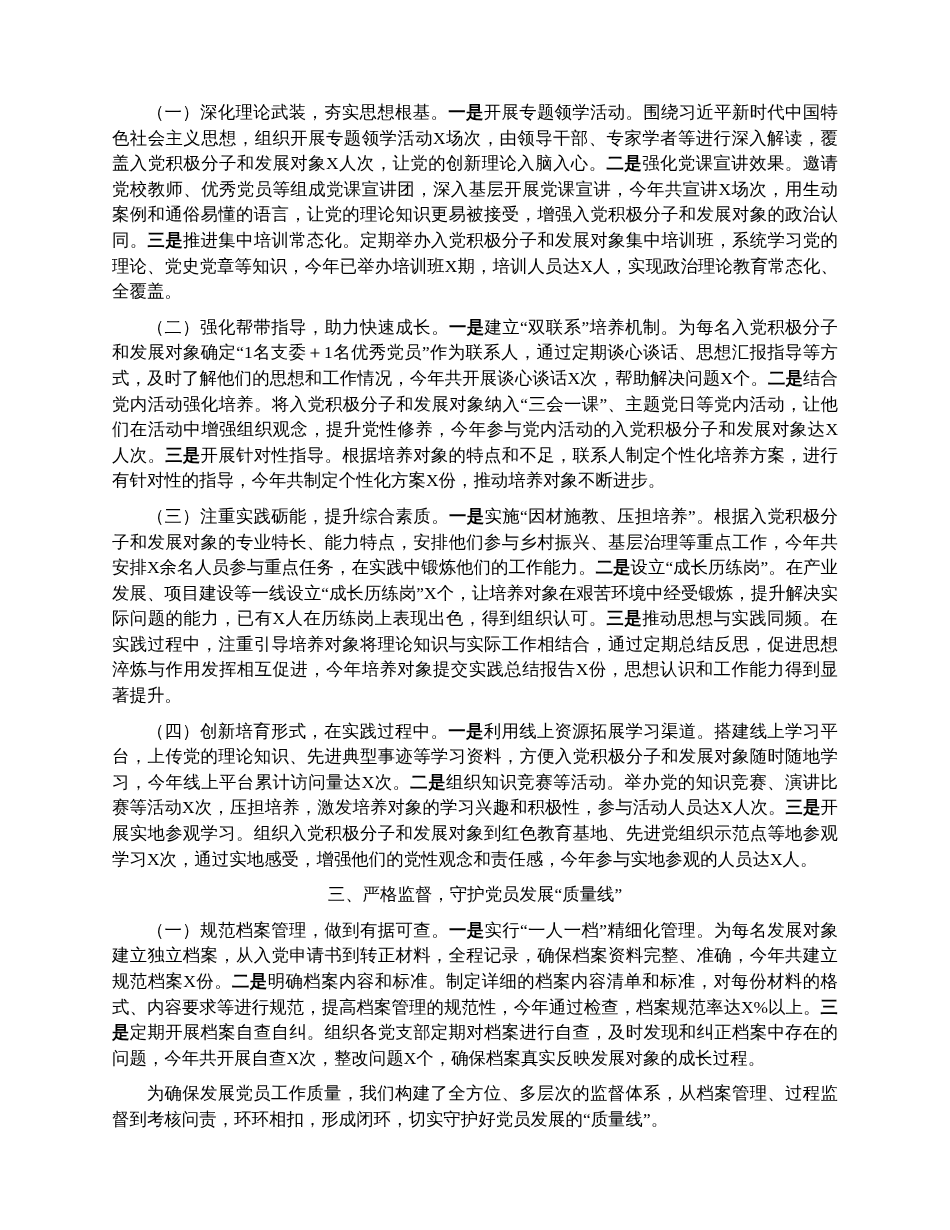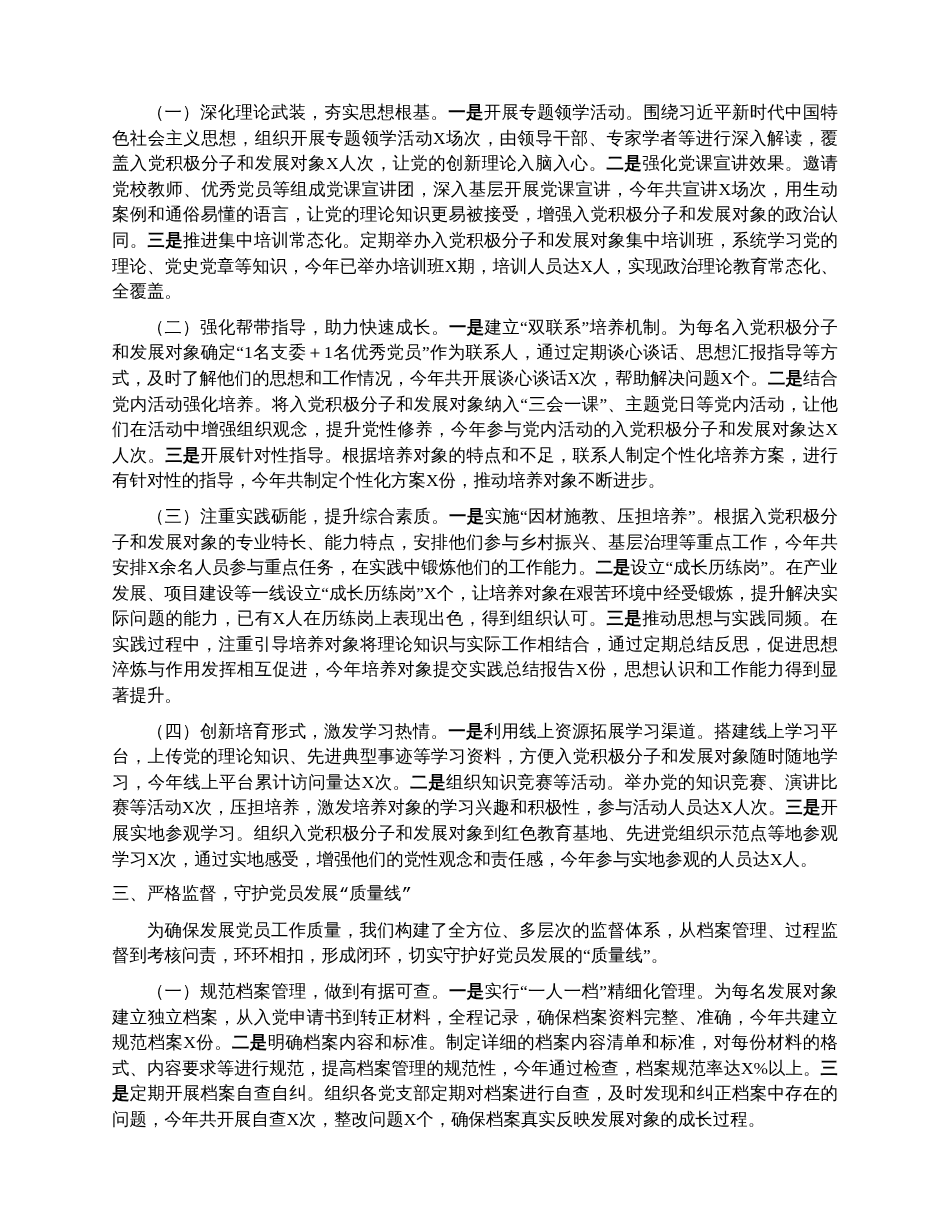--- a/index.html
+++ b/index.html
@@ -33,38 +33,37 @@
     text-align: justify;
     text-justify: inter-ideograph;
     text-indent: 2em;
     letter-spacing: 0.05px;
     word-break: break-all;
   }
   p.heading {
     margin: 0 0 10px 0;
     font-size: 17.4px;
     line-height: 25.6px;
-    text-align: left;
+    text-align: center;
     text-indent: 0;
     letter-spacing: 0.05px;
-    font-family: Liberation Mono, monospace;
   }
   b.em {
     font-weight: bold;
   }
   .para:last-child {
     margin-bottom: 0;
   }
 </style>
 </head>
 <body>
 
 <div class="page">
   <div class="doc-body" id="doc-body">
       <p class="para"><span>（一）深化理论武装，夯实思想根基。</span><b class="em">一是</b><span>开展专题领学活动。围绕习近平新时代中国特色社会主义思想，组织开展专题领学活动X场次，由领导干部、专家学者等进行深入解读，覆盖入党积极分子和发展对象X人次，让党的创新理论入脑入心。</span><b class="em">二是</b><span>强化党课宣讲效果。邀请党校教师、优秀党员等组成党课宣讲团，深入基层开展党课宣讲，今年共宣讲X场次，用生动案例和通俗易懂的语言，让党的理论知识更易被接受，增强入党积极分子和发展对象的政治认同。</span><b class="em">三是</b><span>推进集中培训常态化。定期举办入党积极分子和发展对象集中培训班，系统学习党的理论、党史党章等知识，今年已举办培训班X期，培训人员达X人，实现政治理论教育常态化、全覆盖。</span></p>
       <p class="para"><span>（二）强化帮带指导，助力快速成长。</span><b class="em">一是</b><span>建立“双联系”培养机制。为每名入党积极分子和发展对象确定“1名支委＋1名优秀党员”作为联系人，通过定期谈心谈话、思想汇报指导等方式，及时了解他们的思想和工作情况，今年共开展谈心谈话X次，帮助解决问题X个。</span><b class="em">二是</b><span>结合党内活动强化培养。将入党积极分子和发展对象纳入“三会一课”、主题党日等党内活动，让他们在活动中增强组织观念，提升党性修养，今年参与党内活动的入党积极分子和发展对象达X人次。</span><b class="em">三是</b><span>开展针对性指导。根据培养对象的特点和不足，联系人制定个性化培养方案，进行有针对性的指导，今年共制定个性化方案X份，推动培养对象不断进步。</span></p>
       <p class="para"><span>（三）注重实践砺能，提升综合素质。</span><b class="em">一是</b><span>实施“因材施教、压担培养”。根据入党积极分子和发展对象的专业特长、能力特点，安排他们参与乡村振兴、基层治理等重点工作，今年共安排X余名人员参与重点任务，在实践中锻炼他们的工作能力。</span><b class="em">二是</b><span>设立“成长历练岗”。在产业发展、项目建设等一线设立“成长历练岗”X个，让培养对象在艰苦环境中经受锻炼，提升解决实际问题的能力，已有X人在历练岗上表现出色，得到组织认可。</span><b class="em">三是</b><span>推动思想与实践同频。在实践过程中，注重引导培养对象将理论知识与实际工作相结合，通过定期总结反思，促进思想淬炼与作用发挥相互促进，今年培养对象提交实践总结报告X份，思想认识和工作能力得到显著提升。</span></p>
-      <p class="para"><span>（四）创新培育形式，激发学习热情。</span><b class="em">一是</b><span>利用线上资源拓展学习渠道。搭建线上学习平台，上传党的理论知识、先进典型事迹等学习资料，方便入党积极分子和发展对象随时随地学习，今年线上平台累计访问量达X次。</span><b class="em">二是</b><span>组织知识竞赛等活动。举办党的知识竞赛、演讲比赛等活动X次，压担培养，激发培养对象的学习兴趣和积极性，参与活动人员达X人次。</span><b class="em">三是</b><span>开展实地参观学习。组织入党积极分子和发展对象到红色教育基地、先进党组织示范点等地参观学习X次，通过实地感受，增强他们的党性观念和责任感，今年参与实地参观的人员达X人。</span></p>
+      <p class="para"><span>（四）创新培育形式，在实践过程中。</span><b class="em">一是</b><span>利用线上资源拓展学习渠道。搭建线上学习平台，上传党的理论知识、先进典型事迹等学习资料，方便入党积极分子和发展对象随时随地学习，今年线上平台累计访问量达X次。</span><b class="em">二是</b><span>组织知识竞赛等活动。举办党的知识竞赛、演讲比赛等活动X次，压担培养，激发培养对象的学习兴趣和积极性，参与活动人员达X人次。</span><b class="em">三是</b><span>开展实地参观学习。组织入党积极分子和发展对象到红色教育基地、先进党组织示范点等地参观学习X次，通过实地感受，增强他们的党性观念和责任感，今年参与实地参观的人员达X人。</span></p>
       <p class="heading"><span>三、严格监督，守护党员发展“质量线”</span></p>
+      <p class="para"><span>（一）规范档案管理，做到有据可查。</span><b class="em">一是</b><span>实行“一人一档”精细化管理。为每名发展对象建立独立档案，从入党申请书到转正材料，全程记录，确保档案资料完整、准确，今年共建立规范档案X份。</span><b class="em">二是</b><span>明确档案内容和标准。制定详细的档案内容清单和标准，对每份材料的格式、内容要求等进行规范，提高档案管理的规范性，今年通过检查，档案规范率达X%以上。</span><b class="em">三是</b><span>定期开展档案自查自纠。组织各党支部定期对档案进行自查，及时发现和纠正档案中存在的问题，今年共开展自查X次，整改问题X个，确保档案真实反映发展对象的成长过程。</span></p>
       <p class="para"><span>为确保发展党员工作质量，我们构建了全方位、多层次的监督体系，从档案管理、过程监督到考核问责，环环相扣，形成闭环，切实守护好党员发展的“质量线”。</span></p>
-      <p class="para"><span>（一）规范档案管理，做到有据可查。</span><b class="em">一是</b><span>实行“一人一档”精细化管理。为每名发展对象建立独立档案，从入党申请书到转正材料，全程记录，确保档案资料完整、准确，今年共建立规范档案X份。</span><b class="em">二是</b><span>明确档案内容和标准。制定详细的档案内容清单和标准，对每份材料的格式、内容要求等进行规范，提高档案管理的规范性，今年通过检查，档案规范率达X%以上。</span><b class="em">三是</b><span>定期开展档案自查自纠。组织各党支部定期对档案进行自查，及时发现和纠正档案中存在的问题，今年共开展自查X次，整改问题X个，确保档案真实反映发展对象的成长过程。</span></p>
     </div>
 </div>
 
 </body></html>

